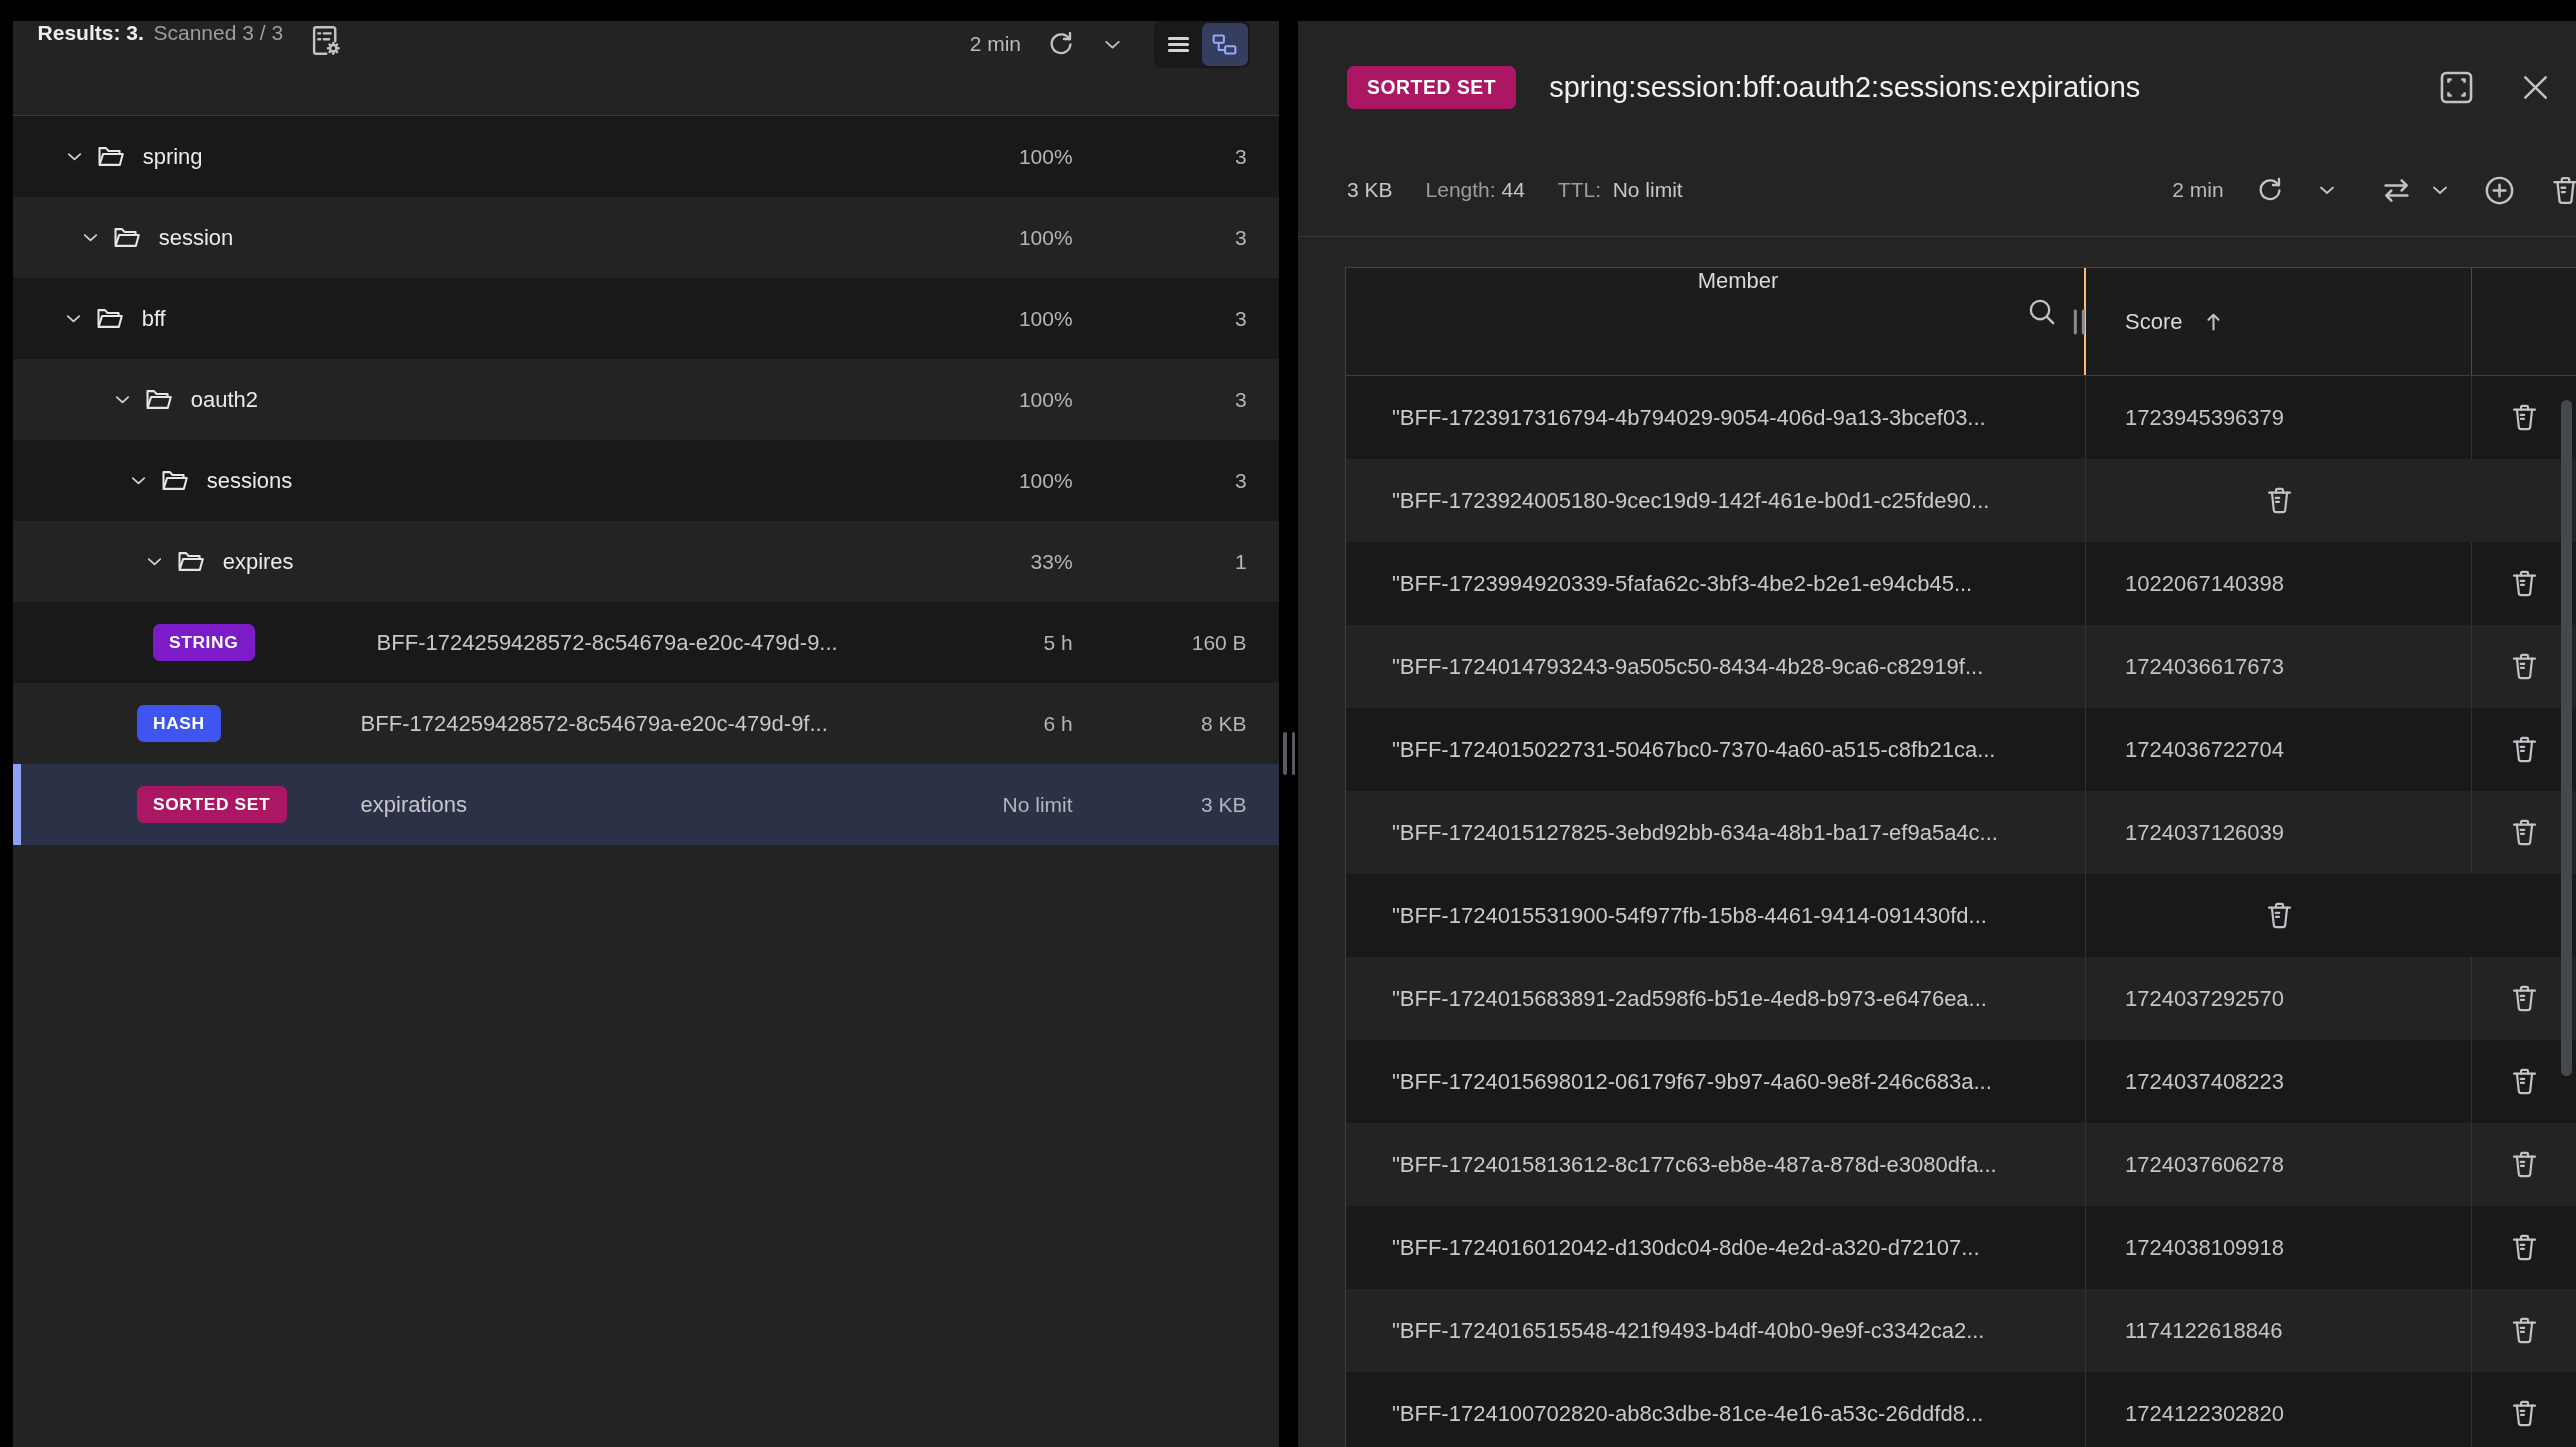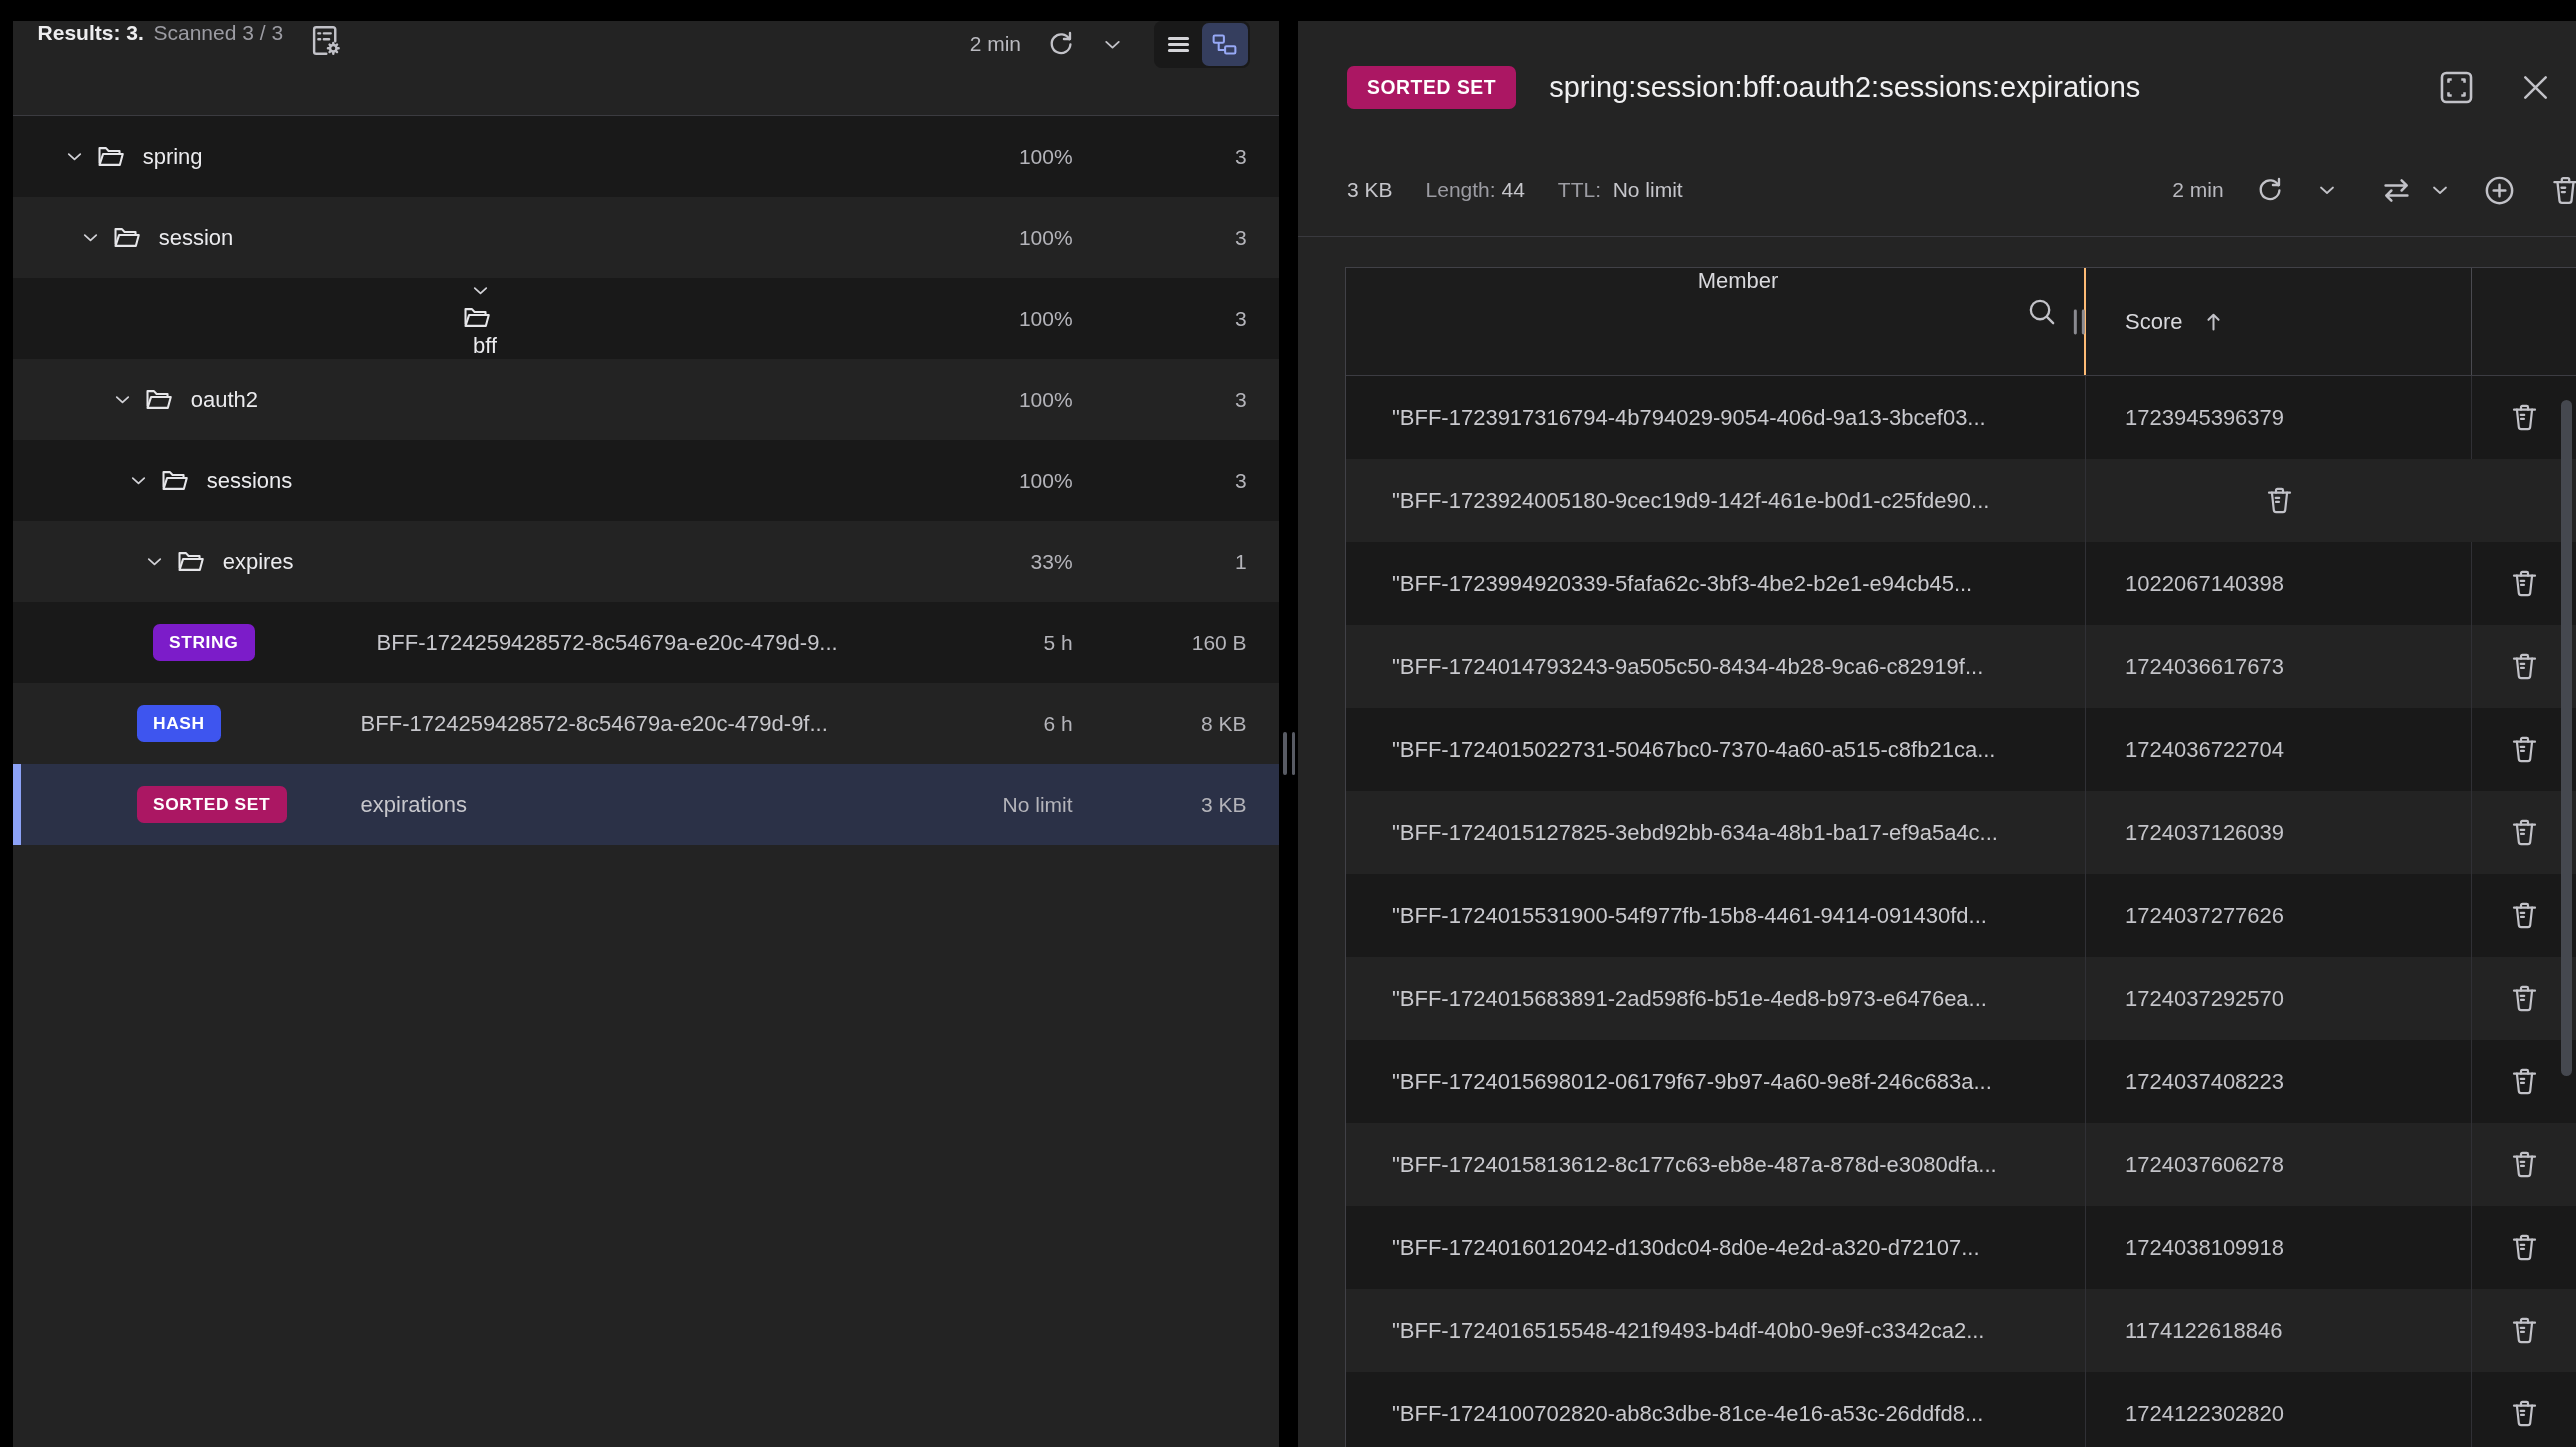--- a/index.html
+++ b/index.html
@@ -150,21 +150,21 @@
           <path d="M3.5 17.5V5.5h5l2 2.2h8.5v2.3"></path>
           <path d="M6.3 10h15.2l-2.3 8.5H3.5z"></path>
         </svg>
       </span>
       <span class="tr-name">session</span>
     </div>
     <div class="tr-pct">100%</div>
     <div class="tr-cnt">3</div>
   </div>
       <div class="tree-row">
-    <div class="tr-main" style="padding-left: 49px; flex-direction: column;">
+    <div class="tr-main" style="padding-left: 49px;">
       <span class="tr-chevron">
         <svg width="23" height="23" viewBox="0 0 24 24" fill="none" stroke="currentColor" stroke-width="1.8" stroke-linecap="round" stroke-linejoin="round">
               <path d="M6 9.5l6 5.5 6-5.5"></path>
             </svg>
       </span>
       <span class="tr-folder">
         <svg width="31" height="31" viewBox="0 0 24 24" fill="none" stroke="currentColor" stroke-width="1.6" stroke-linejoin="round">
           <path d="M3.5 17.5V5.5h5l2 2.2h8.5v2.3"></path>
           <path d="M6.3 10h15.2l-2.3 8.5H3.5z"></path>
         </svg>
@@ -436,21 +436,20 @@
           <path d="M4.8 6.6h14.4"></path>
                 <path d="M9.6 6.6V4.9a.9.9 0 0 1 .9-.9h3a.9.9 0 0 1 .9.9v1.7"></path>
           <path d="M6.8 6.6l1.3 12a1.6 1.6 0 0 0 1.6 1.4h4.6a1.6 1.6 0 0 0 1.6-1.4l1.3-12"></path>
           <path d="M9.4 10.2h2.4M9.6 13h2"></path>
         </svg>
       </button>
     </div>
   </div>
         <div class="trow">
     <div class="cell member">"BFF-1724015531900-54f977fb-15b8-4461-9414-091430fd...</div>
-    <div class="cell score">1724037277626</div>
     <div class="cell action">
       <button class="icon-btn">
         <svg width="35" height="35" viewBox="0 0 24 24" fill="none" stroke="currentColor" stroke-width="1.5" stroke-linecap="round" stroke-linejoin="round">
           <path d="M4.8 6.6h14.4"></path>
                 <path d="M9.6 6.6V4.9a.9.9 0 0 1 .9-.9h3a.9.9 0 0 1 .9.9v1.7"></path>
           <path d="M6.8 6.6l1.3 12a1.6 1.6 0 0 0 1.6 1.4h4.6a1.6 1.6 0 0 0 1.6-1.4l1.3-12"></path>
           <path d="M9.4 10.2h2.4M9.6 13h2"></path>
         </svg>
       </button>
     </div>

